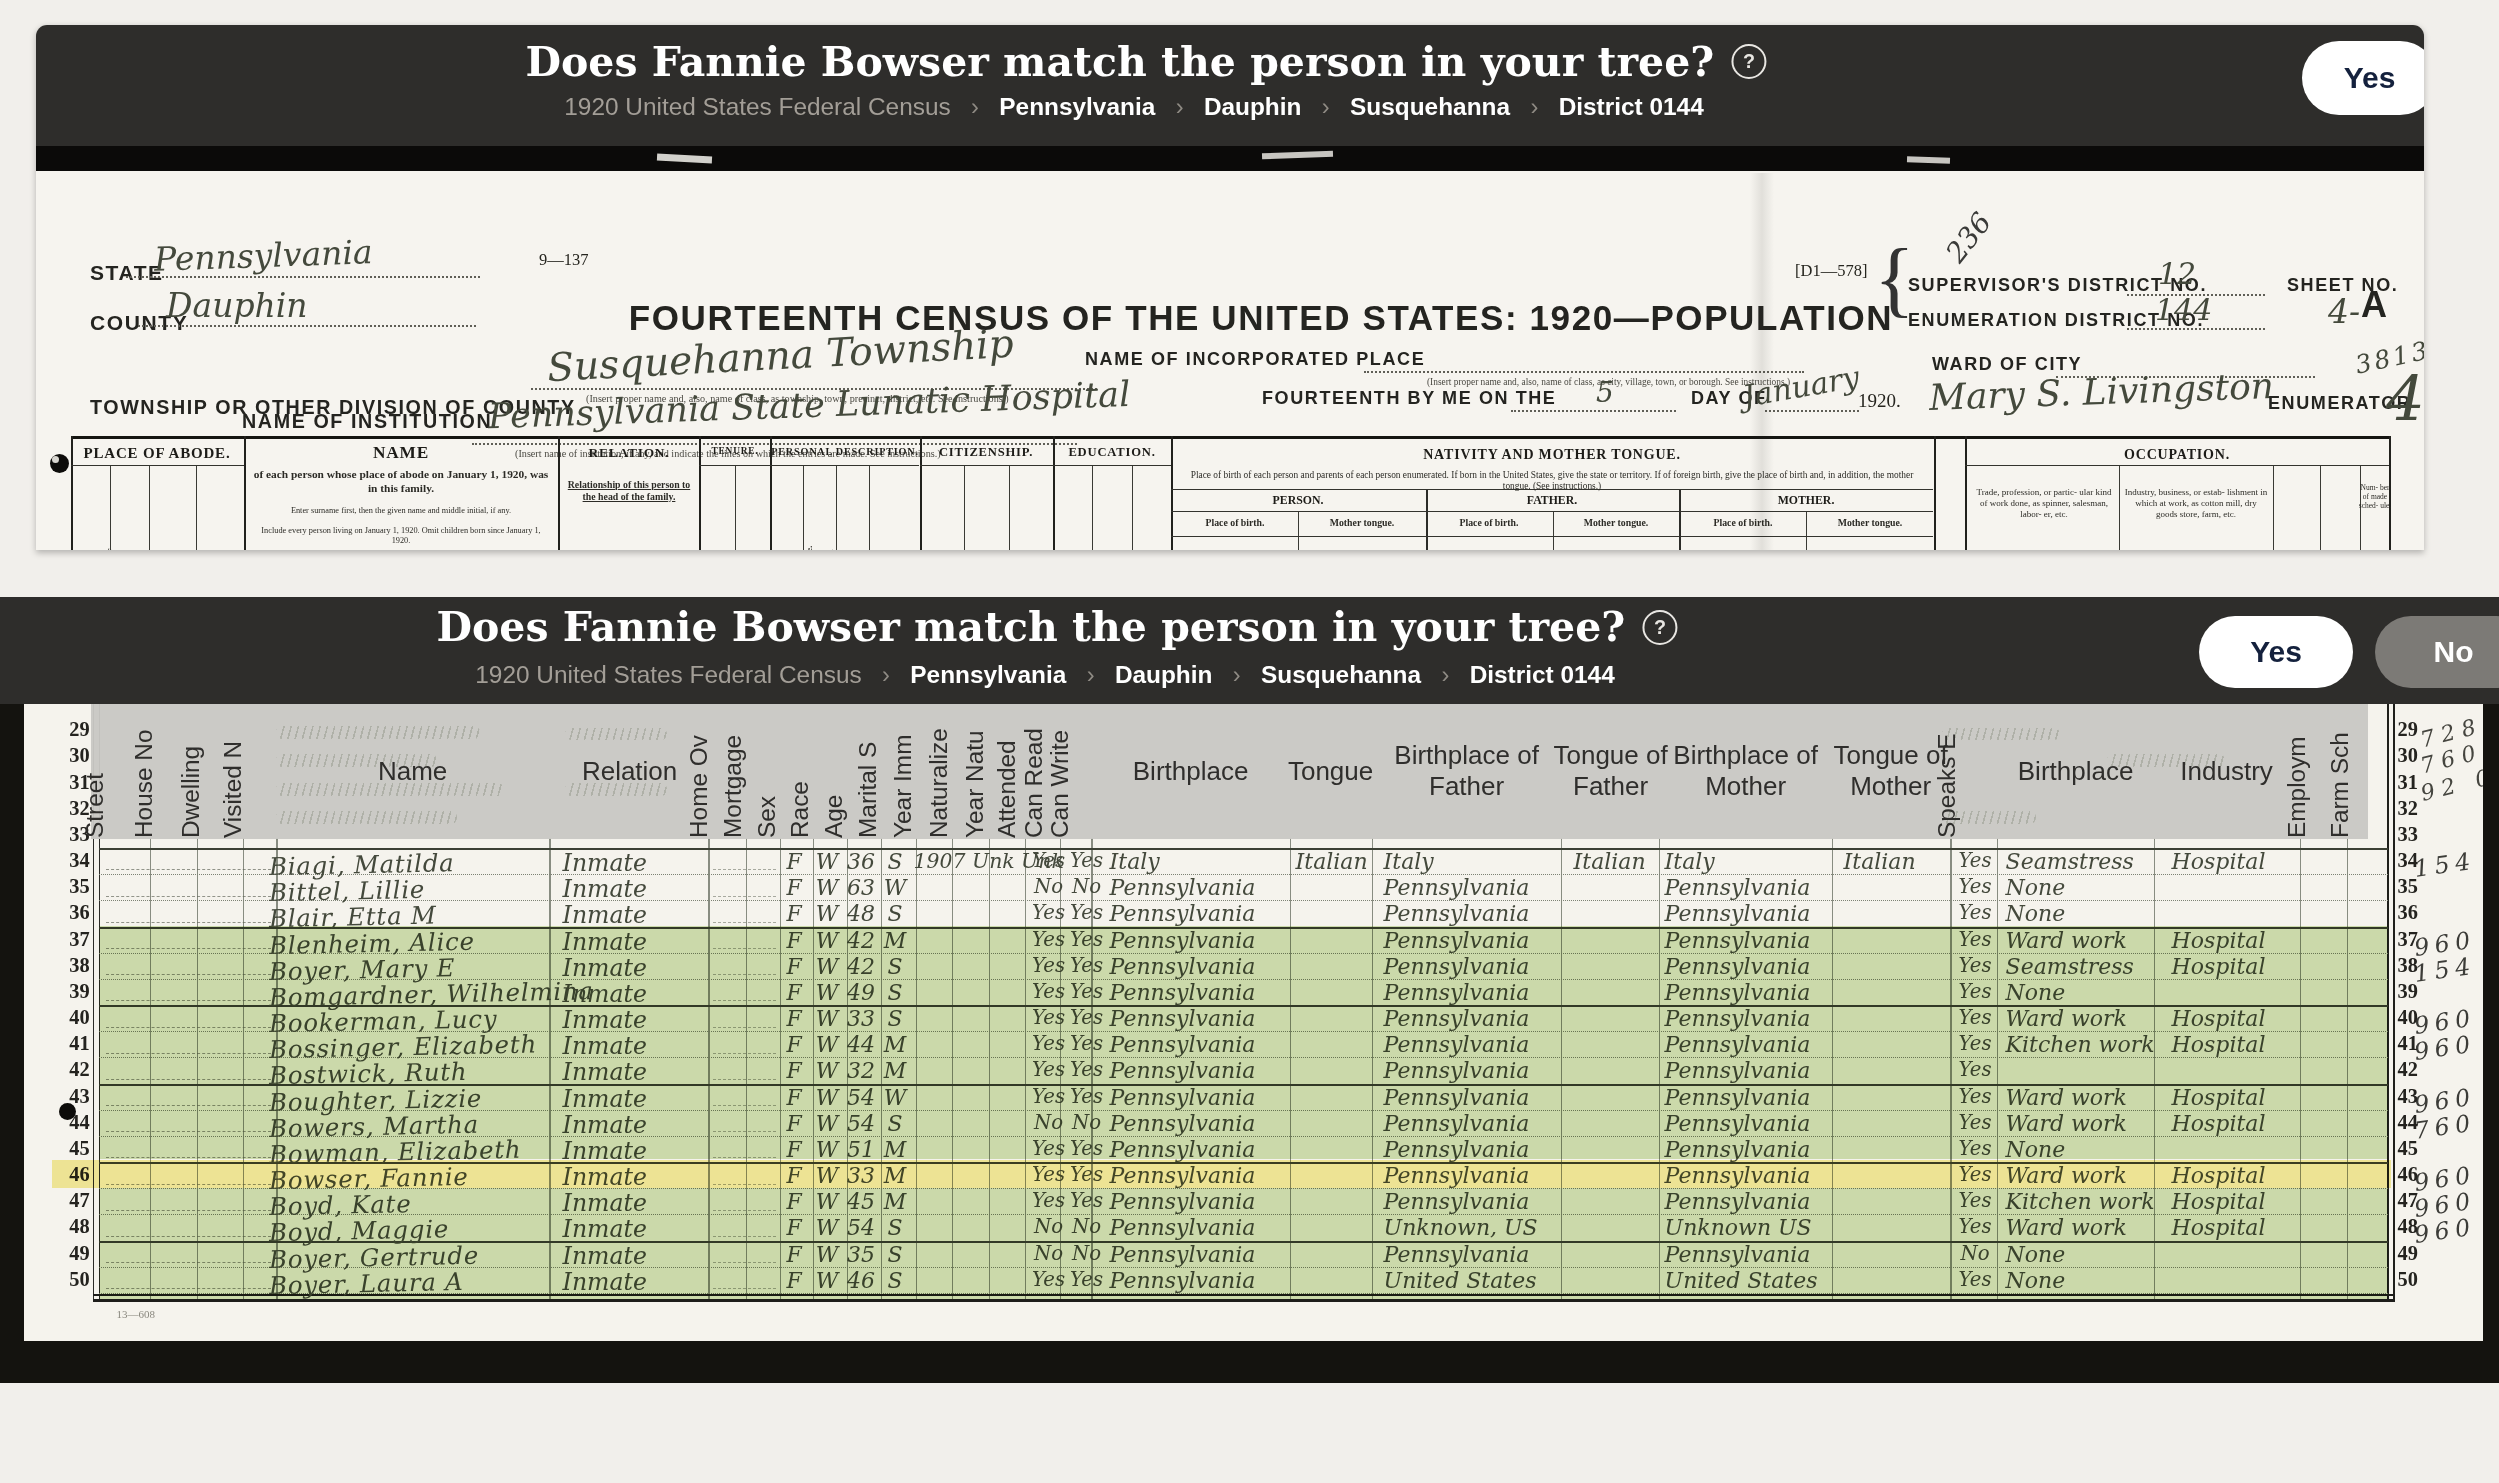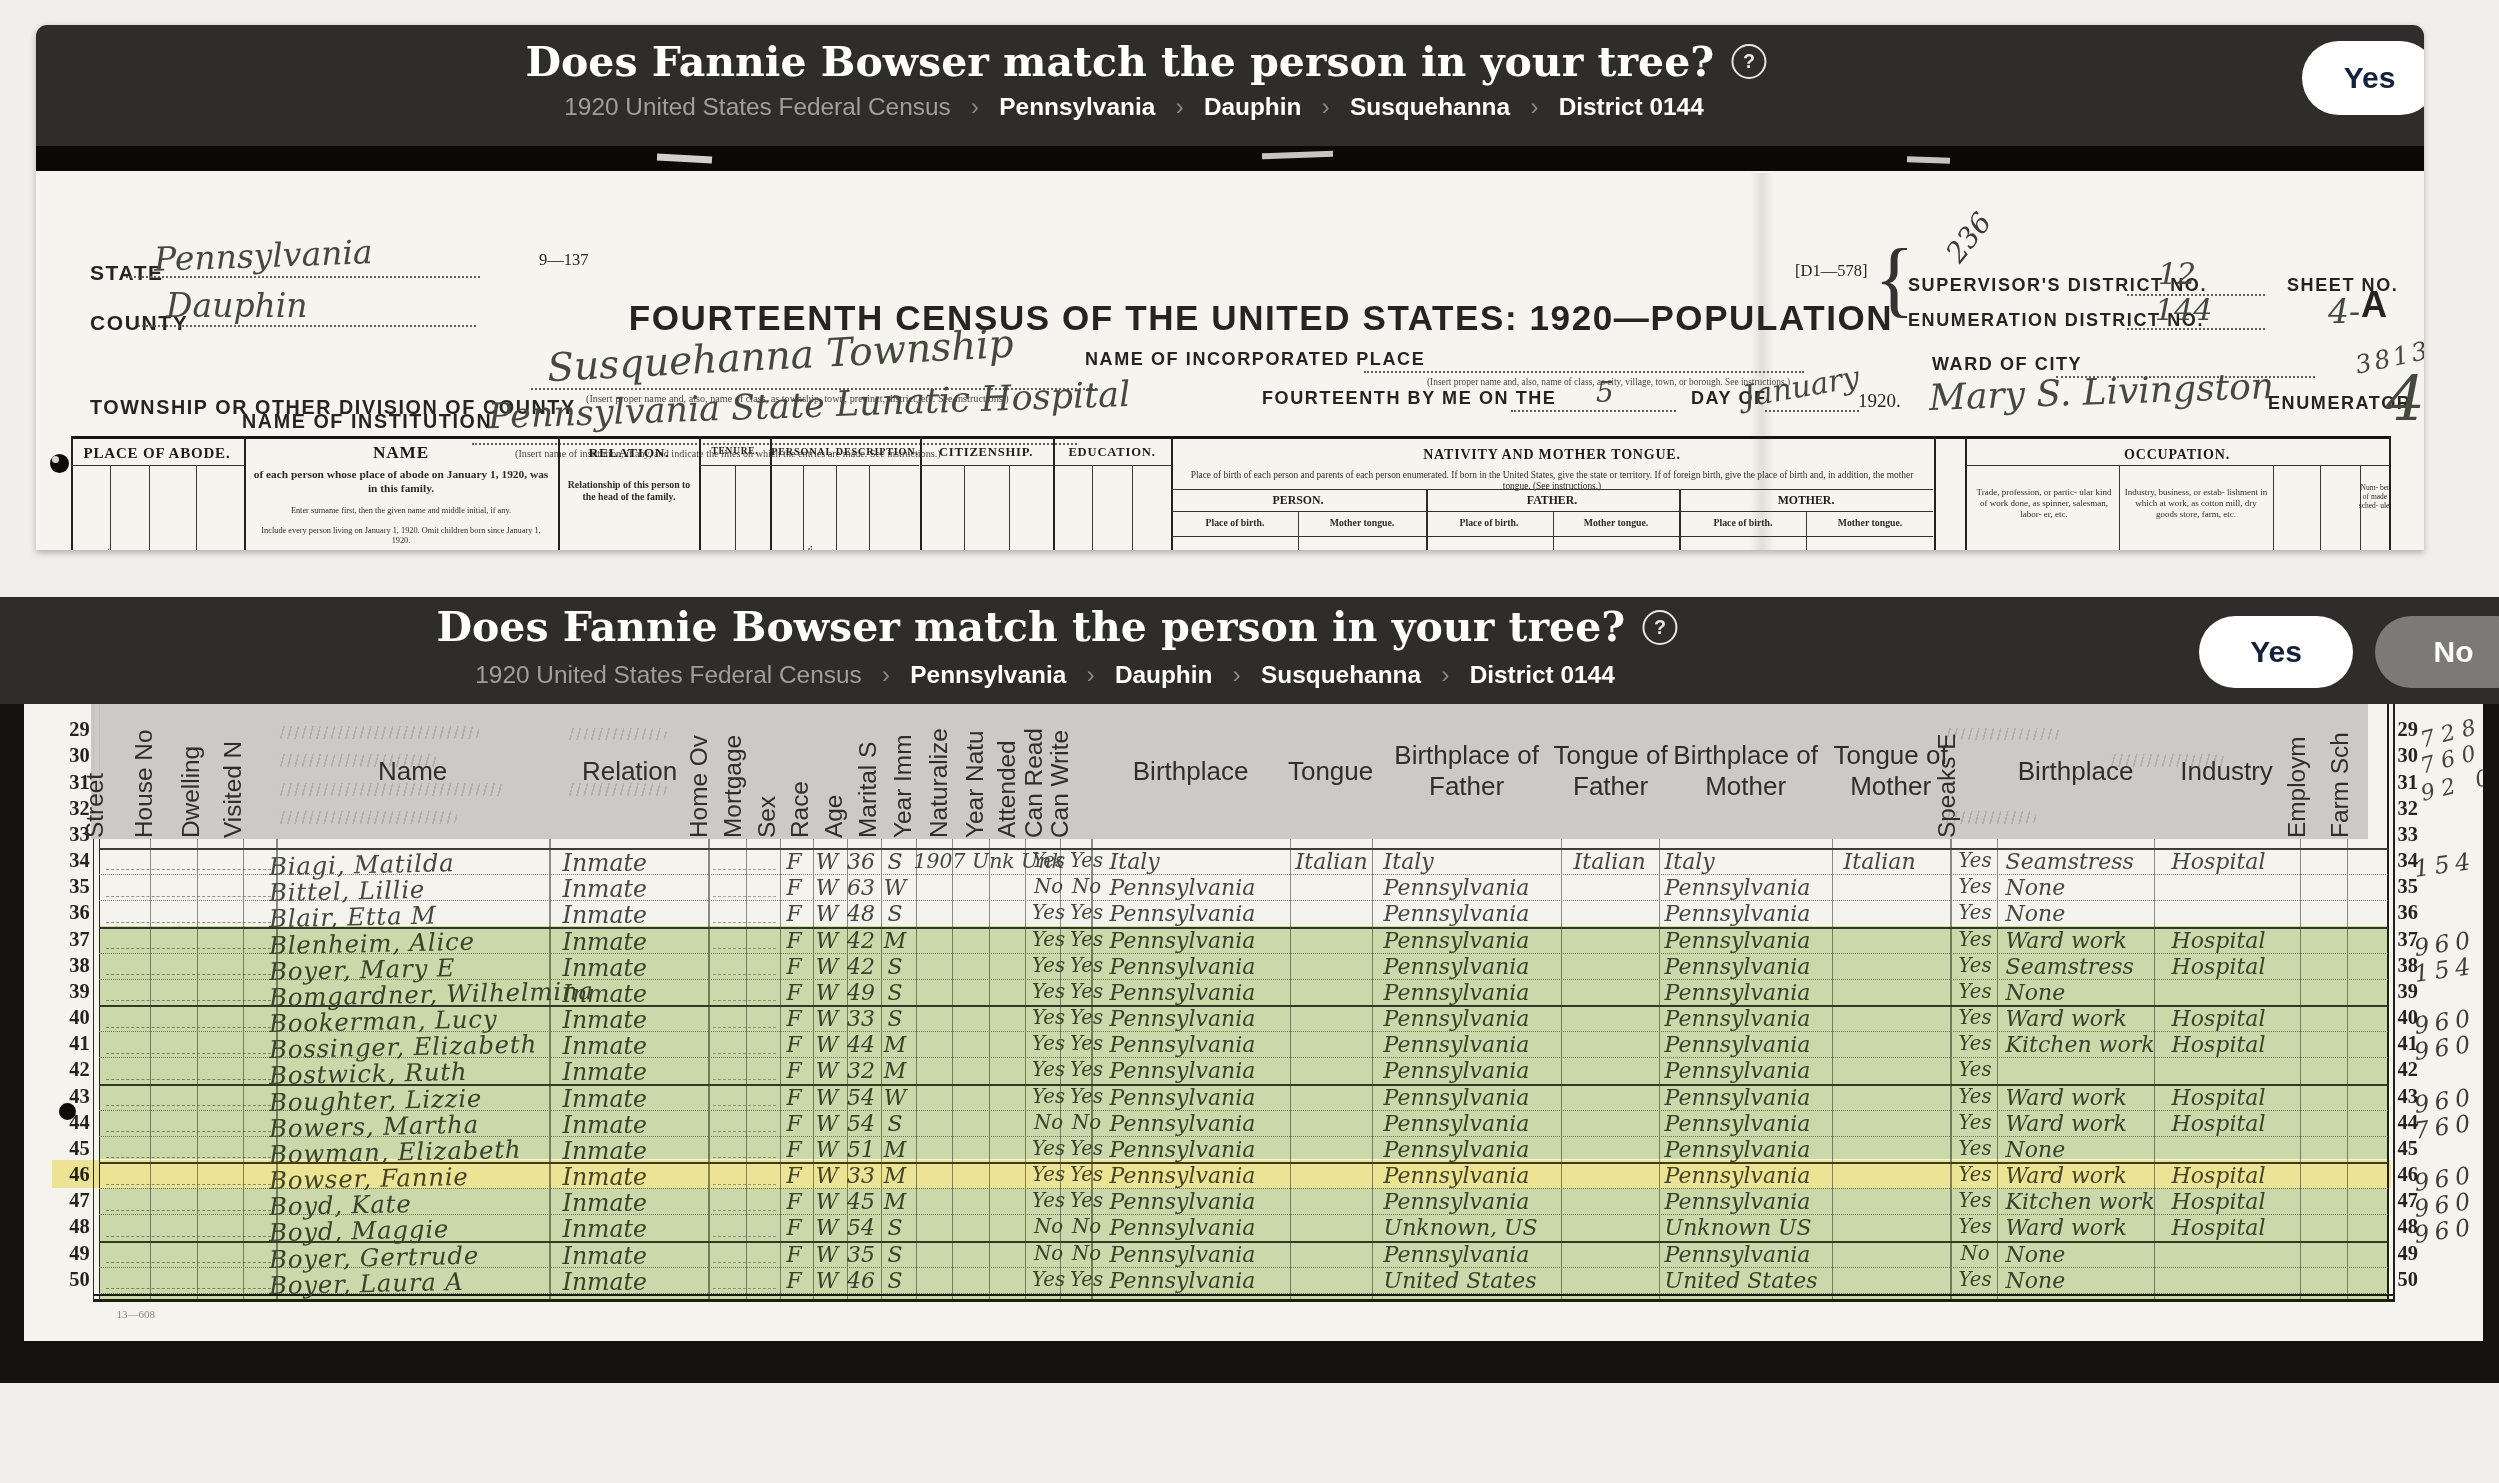--- a/index.html
+++ b/index.html
@@ -161,21 +161,21 @@
         <div class="ser" style="left: 593px; top: 299px; font-size: 13.4px; transform: translateX(-50%); letter-spacing: 0.8px;">RELATION.</div>
         <div class="ser" style="left: 699px; top: 300px; font-size: 9.4px; transform: translateX(-50%); letter-spacing: 0.8px;">TENURE.</div>
         <div class="ser" style="left: 809px; top: 300px; font-size: 10.2px; transform: translateX(-50%); letter-spacing: 0.8px;">PERSONAL DESCRIPTION.</div>
         <div class="ser" style="left: 950px; top: 299px; font-size: 12.6px; transform: translateX(-50%); letter-spacing: 0.8px;">CITIZENSHIP.</div>
         <div class="ser" style="left: 1076px; top: 299px; font-size: 12.6px; transform: translateX(-50%); letter-spacing: 0.8px;">EDUCATION.</div>
         <div class="ser" style="left: 1516px; top: 301px; font-size: 14px; transform: translateX(-50%); letter-spacing: 0.8px;">NATIVITY AND MOTHER TONGUE.</div>
         <div class="ser" style="left: 2141px; top: 301px; font-size: 14px; transform: translateX(-50%); letter-spacing: 0.8px;">OCCUPATION.</div>
         <div class="cellnote" style="left: 365px; top: 322px; width: 299px; transform: translateX(-50%); font-size: 11.4px;">of each person whose place of abode on January 1, 1920, was in this family.</div>
         <div class="cellnote" style="left: 365px; top: 360px; font-size: 8.3px; width: 283px; transform: translateX(-50%); font-weight: 400;">Enter surname first, then the given name and middle initial, if any.</div>
         <div class="cellnote" style="left: 365px; top: 380px; font-size: 8.3px; width: 283px; transform: translateX(-50%); font-weight: 400;">Include every person living on January 1, 1920.  Omit children born since January 1, 1920.</div>
-        <div class="cellnote" style="left: 593px; top: 333px; font-size: 9.8px; width: 127px; transform: translateX(-50%);">Relationship of this person to the head of the family.</div>
+        <div class="cellnote" style="left: 593px; top: 333px; font-size: 9.8px; width: 127px; transform: translateX(-50%); text-decoration: underline;">Relationship of this person to the head of the family.</div>
         <div class="cellnote" style="left: 1516px; top: 324px; font-size: 9.4px; width: 731px; transform: translateX(-50%); font-weight: 400;">Place of birth of each person and parents of each person enumerated.  If born in the United States, give the state or territory.  If of foreign birth, give the place of birth and, in addition, the mother tongue.  (See instructions.)</div>
         <div class="ser" style="left: 1262px; top: 347px; font-size: 11.8px; transform: translateX(-50%);">PERSON.</div>
         <div class="ser" style="left: 1516px; top: 347px; font-size: 11.8px; transform: translateX(-50%);">FATHER.</div>
         <div class="ser" style="left: 1770px; top: 347px; font-size: 11.8px; transform: translateX(-50%);">MOTHER.</div>
         <div class="cellnote" style="left: 1199px; top: 371px; font-size: 9.8px; transform: translateX(-50%); font-weight: 700;">Place of birth.</div>
         <div class="cellnote" style="left: 1326px; top: 371px; font-size: 9.8px; transform: translateX(-50%); font-weight: 700;">Mother tongue.</div>
         <div class="cellnote" style="left: 1453px; top: 371px; font-size: 9.8px; transform: translateX(-50%); font-weight: 700;">Place of birth.</div>
         <div class="cellnote" style="left: 1580px; top: 371px; font-size: 9.8px; transform: translateX(-50%); font-weight: 700;">Mother tongue.</div>
         <div class="cellnote" style="left: 1707px; top: 371px; font-size: 9.8px; transform: translateX(-50%); font-weight: 700;">Place of birth.</div>
         <div class="cellnote" style="left: 1834px; top: 371px; font-size: 9.8px; transform: translateX(-50%); font-weight: 700;">Mother tongue.</div>

